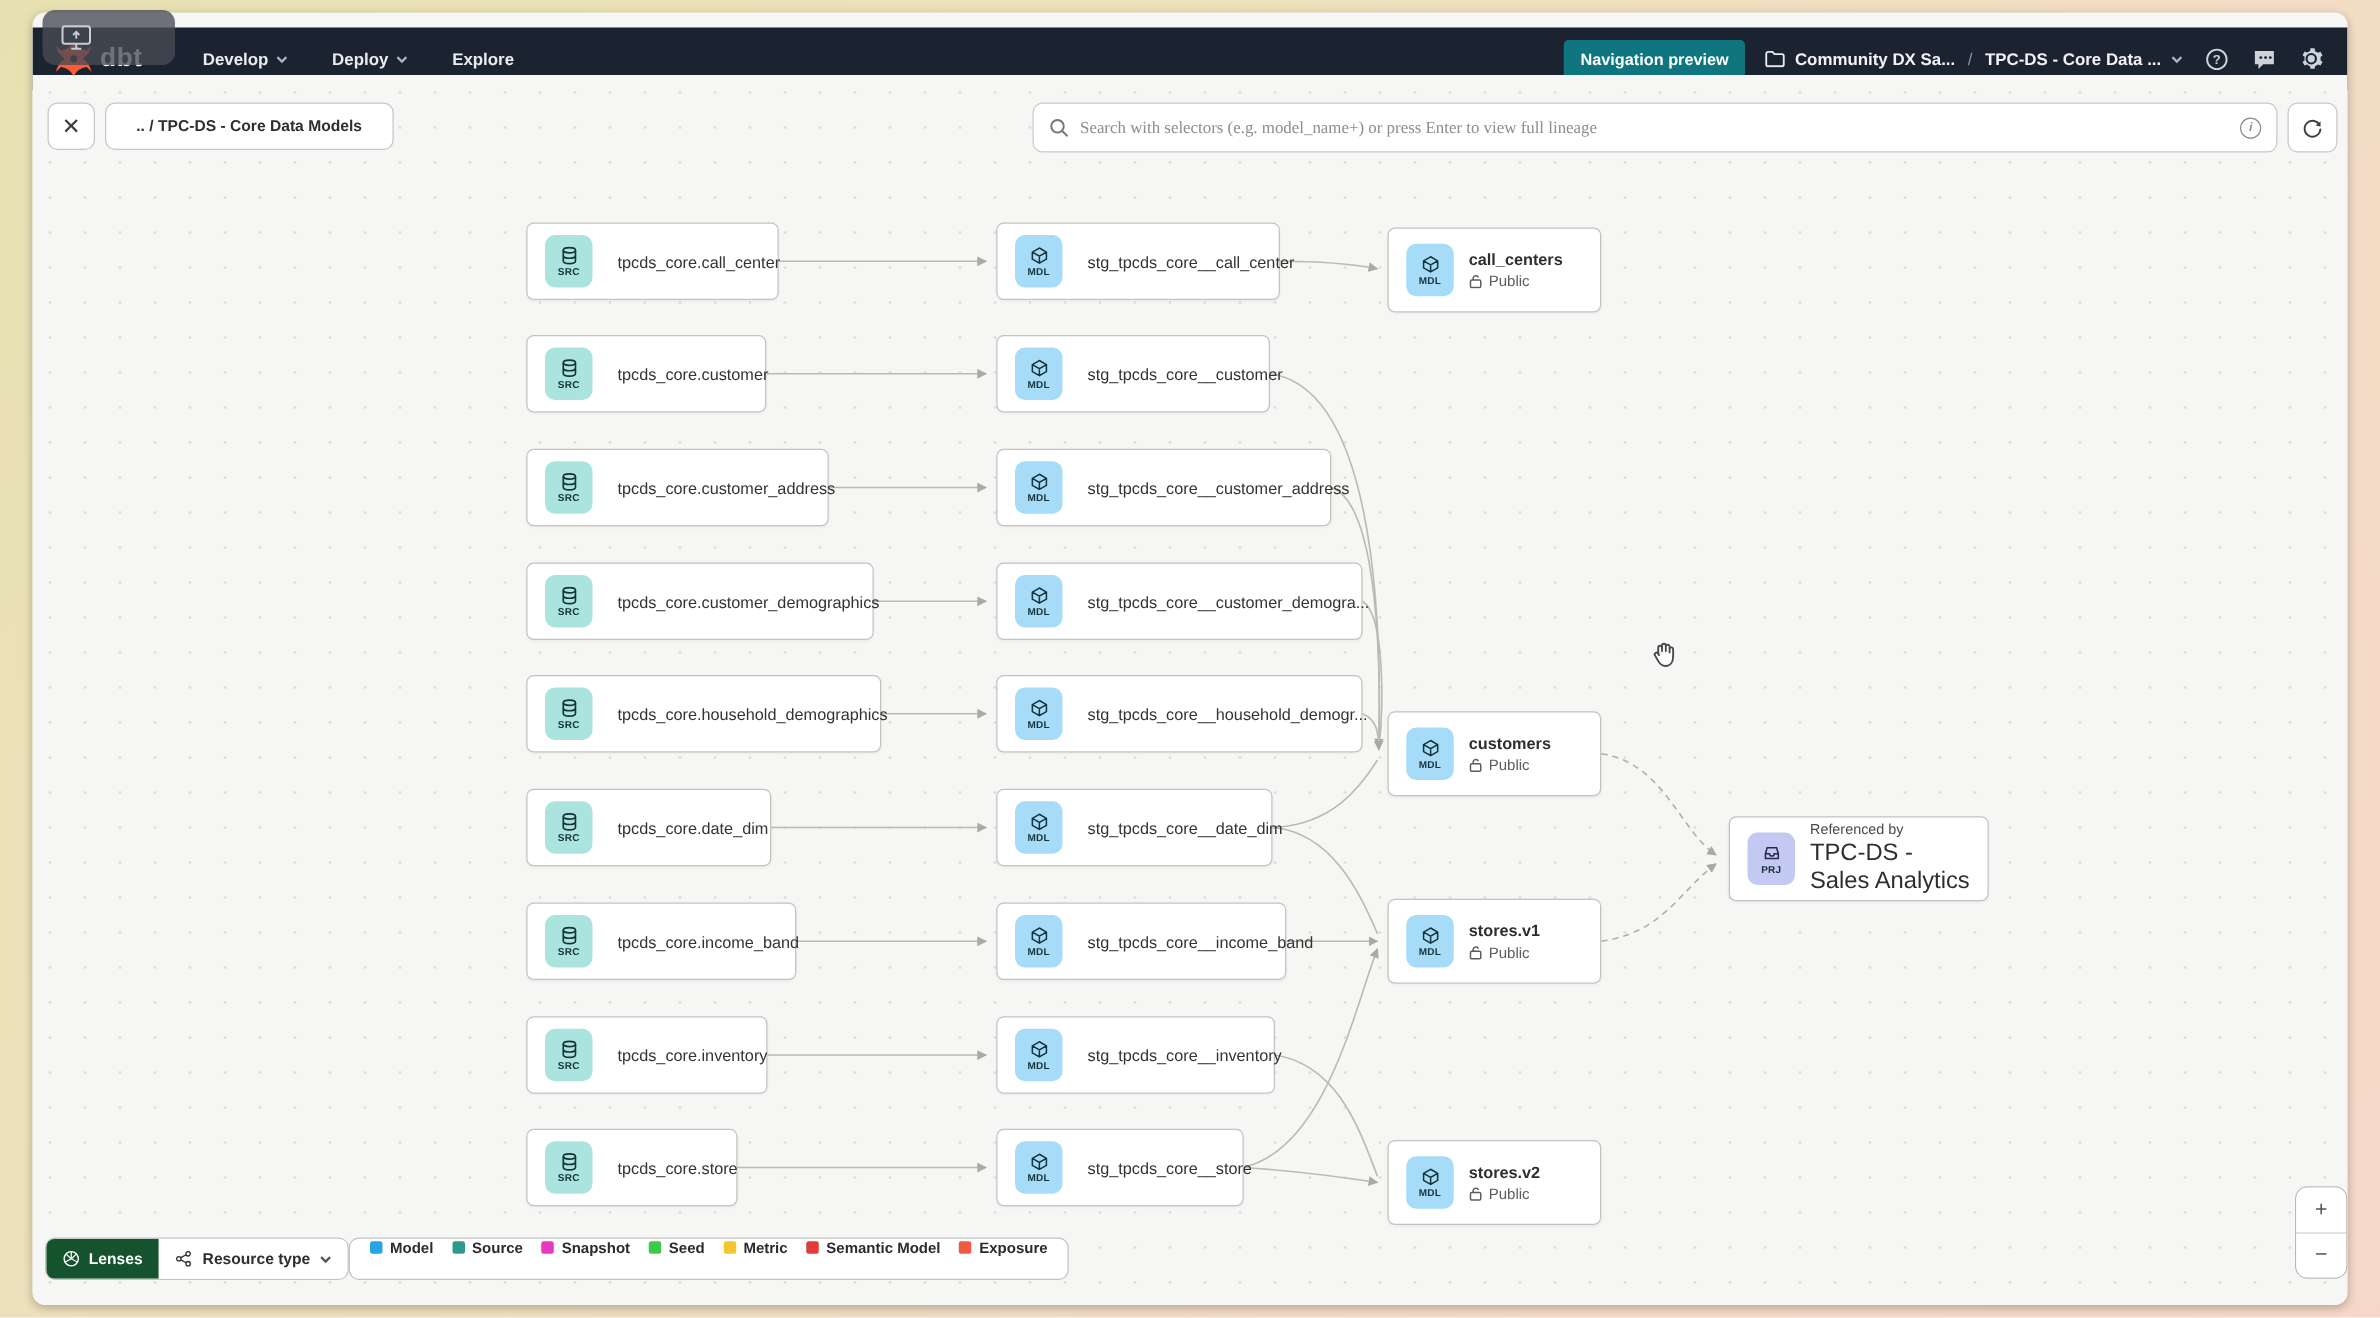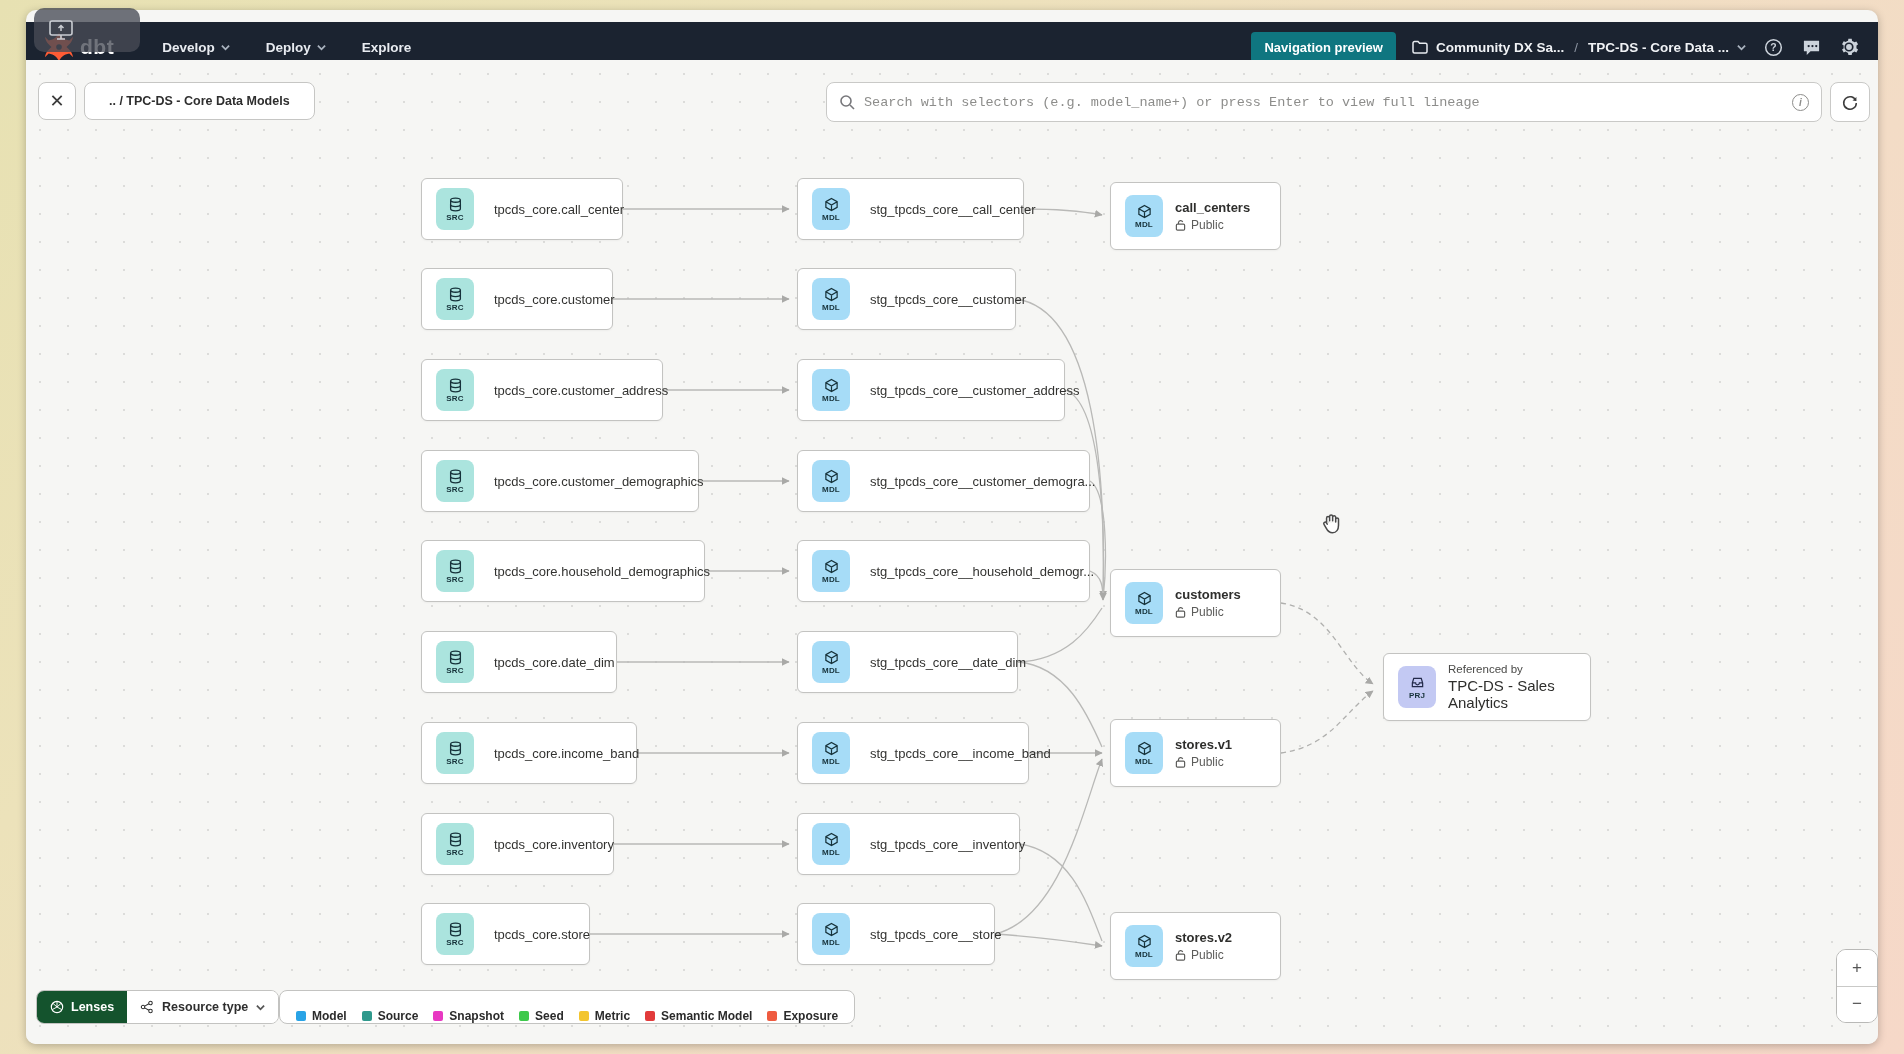--- a/index.html
+++ b/index.html
@@ -36,21 +36,21 @@
   
   .close-btn { position:absolute; left:12px; top:22px; width:38px; height:38px; background:#fff;
     border:1px solid #c6c6c4; border-radius:8px; font-size:18px; color:#3c3c3c;
     display:flex; align-items:center; justify-content:center; cursor:pointer; }
   .crumb-chip { position:absolute; left:58px; top:22px; height:38px; background:#fff;
     border:1px solid #c6c6c4; border-radius:8px; display:flex; align-items:center;
     padding:0 24px; font-size:12.5px; font-weight:bold; color:#2e2e2e; cursor:pointer; }
   .searchbar { position:absolute; left:800px; top:22px; width:996px; height:40px; background:#fff;
     border:1px solid #c9c9c7; border-radius:8px; display:flex; align-items:center; padding:0 12px; gap:9px; }
   .searchbar input { flex:1; border:none; outline:none; font-size:13.5px; color:#333; background:transparent;
-    font-family:Liberation Mono, monospace; }
+    font-family:Liberation Serif, serif; }
   .searchbar input::placeholder { color:#8d8d8b; }
   .info-icon { width:17px; height:17px; border:1.3px solid #8d8d8b; border-radius:50%;
     color:#8d8d8b; font-size:10px; display:flex; align-items:center; justify-content:center; font-style:italic; font-weight:bold; }
   .refresh-btn { position:absolute; left:1804px; top:22px; width:40px; height:40px; background:#fff;
     border:1px solid #c9c9c7; border-radius:8px; display:flex; align-items:center; justify-content:center; cursor:pointer; color:#3d3d3d; }
 
   
   .node { position:absolute; background:#fff; border:1px solid #c3c3c1; border-radius:6px;
     display:flex; align-items:center; gap:12px; padding:0 14px; cursor:pointer;
     box-shadow:0 1px 2px rgba(0,0,0,.04); }
@@ -61,31 +61,31 @@
   .node-icon svg { width:15px; height:15px; }
   .node-icon .badge { font-size:8px; font-weight:bold; color:#16323a; letter-spacing:.2px; }
   .icon-src { background:#abe4de; }
   .icon-mdl { background:#a6dcf7; }
   .icon-prj { background:#c3c9f3; }
   .node-label { font-size:13px; color:#333331; white-space:nowrap; }
   .node-title { font-size:13px; color:#2e2e2c; font-weight:bold; white-space:nowrap; }
   .node-sub { font-size:12px; color:#5c5c5a; display:flex; align-items:center; gap:5px; margin-top:3px; }
   .node-sub svg { width:11px; height:12px; }
   .prj-top { font-size:11.5px; color:#4a4a48; }
-  .prj-name { font-size:15px; color:#2e2e2c; margin-top:2px; }
+  .prj-name { font-size:19px; color:#2e2e2c; margin-top:2px; }
 
   
   .lens-group { position:absolute; left:10px; top:930px; height:34px; display:flex; align-items:stretch;
     border:1px solid #c3c3c1; border-radius:8px; overflow:hidden; background:#fff; }
   .lenses-chip { background:#14532d; color:#fff; font-size:12.5px; font-weight:bold;
     display:flex; align-items:center; gap:7px; padding:0 13px; cursor:pointer; }
   .resource-chip { display:flex; align-items:center; gap:8px; padding:0 13px; font-size:12.5px;
     font-weight:bold; color:#2e2e2e; cursor:pointer; background:#fff; }
   .legend-box { position:absolute; left:253px; top:930px; height:34px; background:#fff;
-    border:1px solid #c3c3c1; border-radius:8px; display:flex; align-items:flex-end; gap:15px; padding:0 16px; }
+    border:1px solid #c3c3c1; border-radius:8px; display:flex; align-items:flex-start; gap:15px; padding:0 16px; }
   .legend-item { display:flex; align-items:center; gap:6px; font-size:12px; font-weight:bold; color:#2b2b2b; }
   .legend-swatch { width:10px; height:10px; border-radius:2px; }
 
   
   .zoomctl { position:absolute; left:1810px; top:889px; width:42px; height:74px; background:#fff;
     border:1px solid #b9b9b7; border-radius:10px; display:flex; flex-direction:column; overflow:hidden; }
   .zoomctl button { flex:1; border:none; background:#fff; font-size:17px; color:#555; cursor:pointer; }
   .zoomctl .divider { height:1px; background:#c9c9c7; }
 
   

